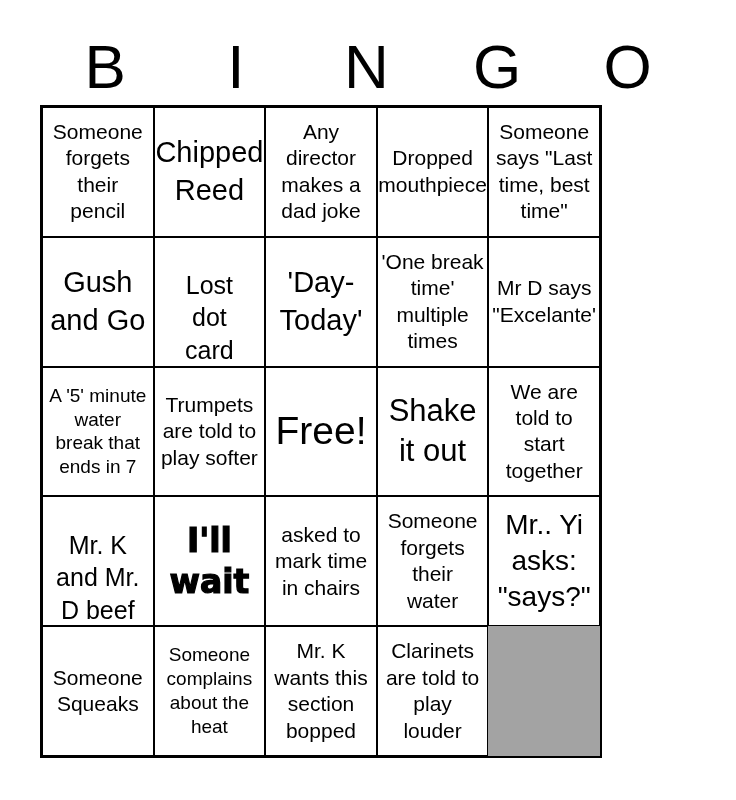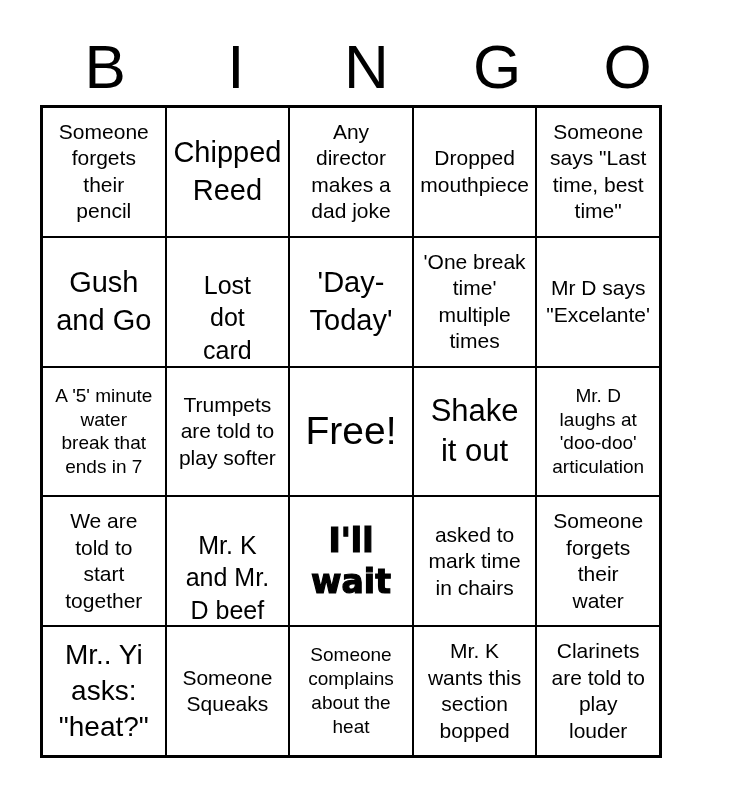--- a/index.html
+++ b/index.html
@@ -32,21 +32,21 @@
     font-size: 62px;
     line-height: 68px;
     font-weight: 400;
     color: #000000;
     letter-spacing: 0;
   }
   .grid {
     position: absolute;
     left: 40px;
     top: 105px;
-    width: 622px;
+    width: 562px;
     height: 653px;
     display: grid;
     grid-template-columns: repeat(5, 1fr);
     grid-template-rows: repeat(5, 1fr);
     border: 2px solid #000000;
     box-sizing: border-box;
     background: #a3a3a3;
   }
   .cell {
     border: 1px solid #000000;
@@ -156,26 +156,20 @@
 are told to
 play softer</span>
       </div>
     <div class="cell sz-free">
         <span class="cell-text">Free!</span>
       </div>
     <div class="cell sz-xl">
         <span class="cell-text">Shake
 it out</span>
       </div>
-    <div class="cell sz-s">
-        <span class="cell-text">Mr. D
-laughs at
-'doo-doo'
-articulation</span>
-      </div>
 
     <div class="cell">
         <span class="cell-text">We are
 told to
 start
 together</span>
       </div>
     <div class="cell sz-m">
         <span class="cell-text">Mr. K
 and Mr.
@@ -193,21 +187,21 @@
     <div class="cell">
         <span class="cell-text">Someone
 forgets
 their
 water</span>
       </div>
 
     <div class="cell sz-ml">
         <span class="cell-text">Mr.. Yi
 asks:
-"heat?"</span>
+"says?"</span>
       </div>
     <div class="cell">
         <span class="cell-text">Someone
 Squeaks</span>
       </div>
     <div class="cell sz-s">
         <span class="cell-text">Someone
 complains
 about the
 heat</span>

